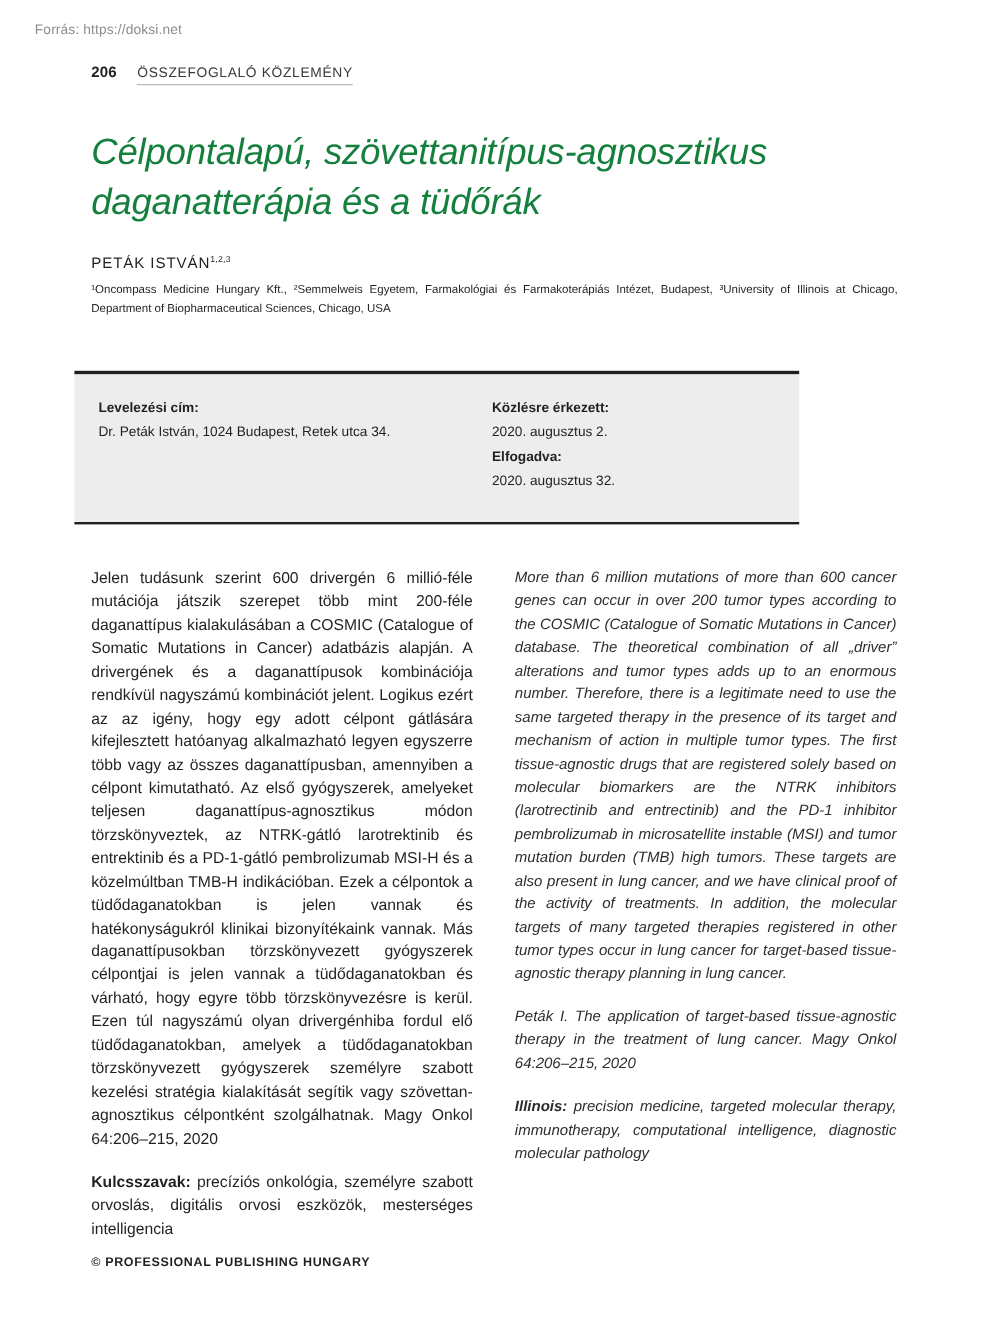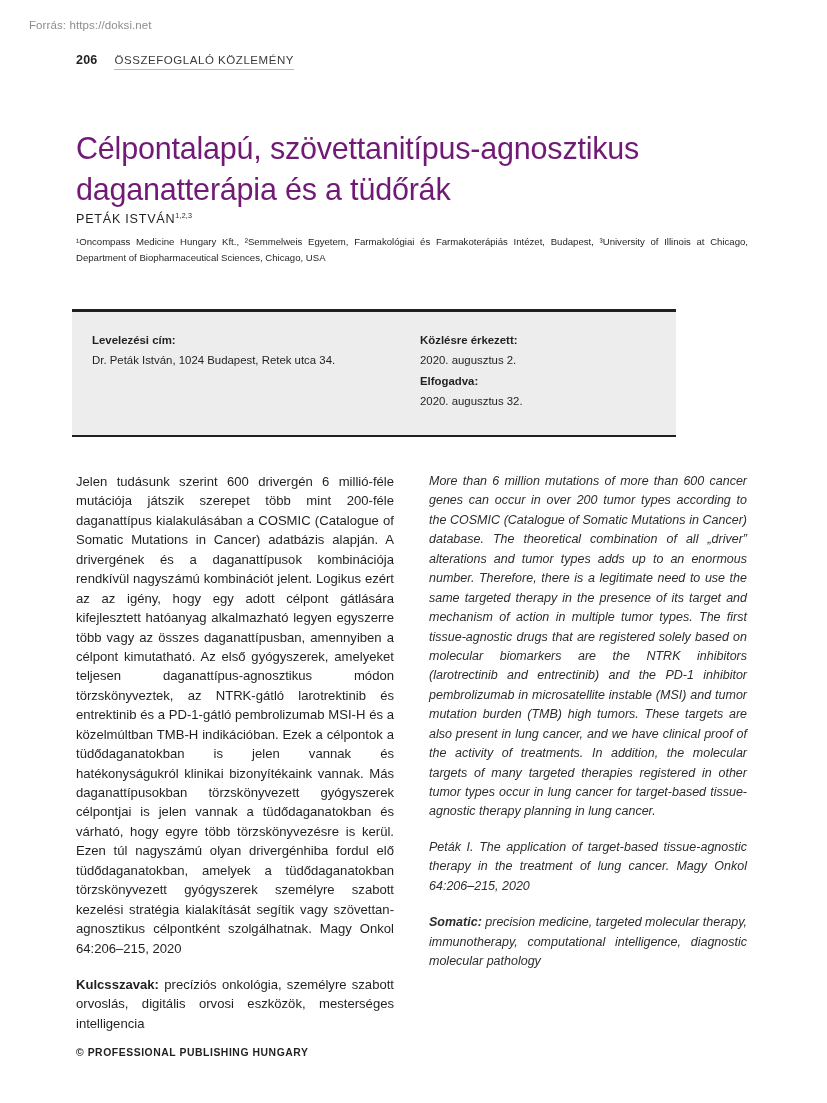--- a/index.html
+++ b/index.html
@@ -49,27 +49,28 @@
     color: #3a3a3a;
     letter-spacing: 0.55px;
     padding-bottom: 3px;
     border-bottom: 1.6px solid #b9b9b9;
   }
 
   
   .doc-title {
     position: absolute;
     left: 76px;
-    top: 108px;
+    top: 87px;
     width: 660px;
     font-size: 30.5px;
     line-height: 1.33;
     font-weight: 400;
-    color: #701a75;
+    color: #15803d;
     letter-spacing: -0.2px;
+    font-style: italic;
   }
 
   
   .author-line {
     position: absolute;
     left: 76px;
     top: 211px;
     font-size: 12.6px;
     letter-spacing: 0.75px;
     color: #231f20;
@@ -89,21 +90,21 @@
     width: 672px;
     font-size: 9.6px;
     line-height: 1.62;
     color: #231f20;
     text-align: justify;
   }
 
   
   .corr-wrap {
     position: absolute;
-    left: 72px;
+    left: 62px;
     top: 309px;
     width: 604px;
   }
   .corr-rule-top {
     height: 3px;
     background: #231f20;
   }
   .corr-box {
     background: #ededed;
     display: flex;
@@ -221,18 +222,18 @@
 <div class="abstract-area">
 
   <div class="col col-hu">
     <p>Jelen tudásunk szerint 600 drivergén 6 millió-féle mutációja játszik szerepet több mint 200-féle daganattípus kialakulásában a COSMIC (Catalogue of Somatic Mutations in Cancer) adatbázis alapján. A drivergének és a daganattípusok kombinációja rendkívül nagyszámú kombinációt jelent. Logikus ezért az az igény, hogy egy adott célpont gátlására kifejlesztett hatóanyag alkalmazható legyen egyszerre több vagy az összes daganattípusban, amennyiben a célpont kimutatható. Az első gyógyszerek, amelyeket teljesen daganattípus-agnosztikus módon törzskönyveztek, az NTRK-gátló larotrektinib és entrektinib és a PD-1-gátló pembrolizumab MSI-H és a közelmúltban TMB-H indikációban. Ezek a célpontok a tüdődaganatokban is jelen vannak és hatékonyságukról klinikai bizonyítékaink vannak. Más daganattípusokban törzskönyvezett gyógyszerek célpontjai is jelen vannak a tüdődaganatokban és várható, hogy egyre több törzskönyvezésre is kerül. Ezen túl nagyszámú olyan drivergénhiba fordul elő tüdődaganatokban, amelyek a tüdődaganatokban törzskönyvezett gyógyszerek személyre szabott kezelési stratégia kialakítását segítik vagy szövettan-agnosztikus célpontként szolgálhatnak. Magy Onkol 64:206–215, 2020</p>
     <p class="kw-gap"><span class="kw-label">Kulcsszavak:</span> <span>precíziós onkológia, személyre szabott orvoslás, digitális orvosi eszközök, mesterséges intelligencia</span></p>
   </div>
 
   <div class="col col-en">
     <p>More than 6 million mutations of more than 600 cancer genes can occur in over 200 tumor types according to the COSMIC (Catalogue of Somatic Mutations in Cancer) database. The theoretical combination of all „driver” alterations and tumor types adds up to an enormous number. Therefore, there is a legitimate need to use the same targeted therapy in the presence of its target and mechanism of action in multiple tumor types. The first tissue-agnostic drugs that are registered solely based on molecular biomarkers are the NTRK inhibitors (larotrectinib and entrectinib) and the PD-1 inhibitor pembrolizumab in microsatellite instable (MSI) and tumor mutation burden (TMB) high tumors. These targets are also present in lung cancer, and we have clinical proof of the activity of treatments. In addition, the molecular targets of many targeted therapies registered in other tumor types occur in lung cancer for target-based tissue-agnostic therapy planning in lung cancer.</p>
     <p class="cite-gap">Peták I. The application of target-based tissue-agnostic therapy in the treatment of lung cancer. Magy Onkol 64:206–215, 2020</p>
-    <p class="kw-gap"><span class="kw-label">Somatic:</span> <span>precision medicine, targeted molecular therapy, immunotherapy, computational intelligence, diagnostic molecular pathology</span></p>
+    <p class="kw-gap"><span class="kw-label">Illinois:</span> <span>precision medicine, targeted molecular therapy, immunotherapy, computational intelligence, diagnostic molecular pathology</span></p>
   </div>
 
 </div>
 
 <div class="footer">© PROFESSIONAL PUBLISHING HUNGARY</div>
 
 </body></html>

